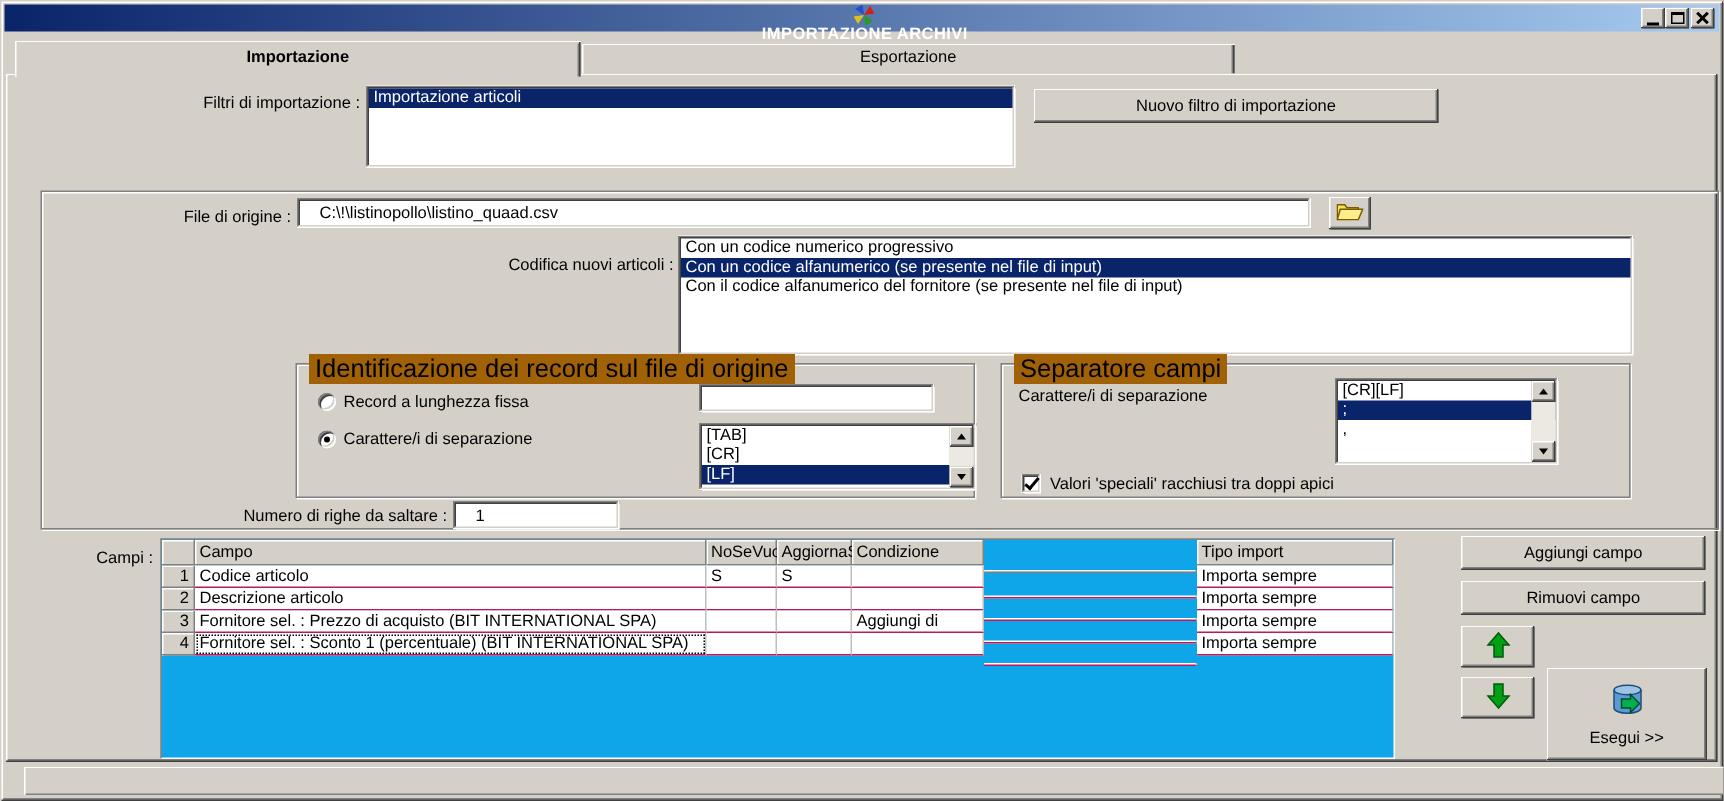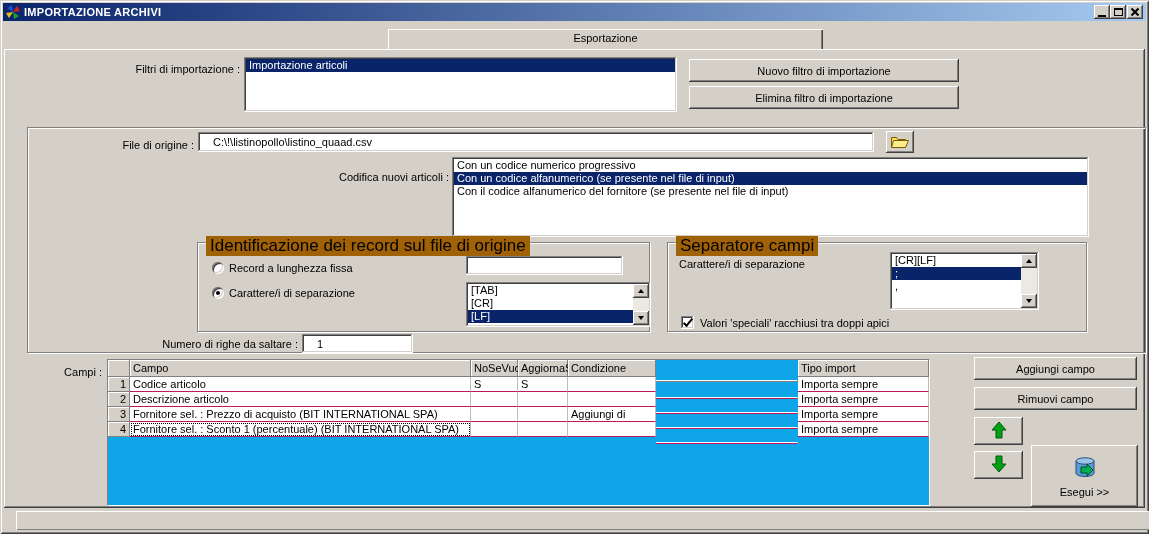--- a/index.html
+++ b/index.html
@@ -3,21 +3,21 @@
 <meta charset="utf-8">
 <style>
   * { box-sizing: border-box; margin: 0; padding: 0; }
   body { background: #808080; font-family: "Liberation Sans", sans-serif; }
 
   .window { position: relative; width: 1149px; height: 534px; background: #d4d0c8;
     font-size: 11px; color: #000; overflow: hidden;
     box-shadow: inset 1px 1px #d4d0c8, inset -1px -1px #404040, inset 2px 2px #fff, inset -2px -2px #808080; }
 
   .titlebar { position: absolute; left: 3px; top: 3px; width: 1143px; height: 18px;
-    background: linear-gradient(to right, #0a246a, #a6caf0); display: flex; align-items: center; }
+    background: linear-gradient(to right, #0a246a, #a6caf0); display: flex; align-items: center; flex-direction: column; }
   .app-icon { margin-left: 3px; width: 14px; height: 14px; display: inline-flex; flex: none; }
   .title-text { color: #fff; font-weight: bold; font-size: 11px; margin-left: 4px; letter-spacing: .3px; white-space: nowrap; }
   .tb-btn { position: absolute; top: 2px; width: 16px; height: 14px; background: #d4d0c8;
     box-shadow: inset -1px -1px #404040, inset 1px 1px #fff, inset -2px -2px #808080, inset 2px 2px #d4d0c8;
     display: flex; align-items: center; justify-content: center; }
   .glyph-min { width: 8px; height: 2px; background: #000; margin-top: 7px; }
   .glyph-max { width: 9px; height: 8px; border: 1px solid #000; border-top: 2px solid #000; }
   .glyph-close { position: relative; width: 8px; height: 8px; }
   .glyph-close::before, .glyph-close::after { content: ""; position: absolute; left: 3px; top: -1px; width: 2px; height: 10px; background: #000; }
   .glyph-close::before { transform: rotate(45deg); }
@@ -107,36 +107,36 @@
         <span class="glyph-min"></span>
       </span>
     <span class="tb-btn" style="right:20px">
         <span class="glyph-max"></span>
       </span>
     <span class="tb-btn" style="right:3px">
         <span class="glyph-close"></span>
       </span>
   </div>
 
+  <div class="tab tab-active" style="left:10px; width:377px">
+    <span>Importazione</span>
+  </div>
   <div class="tab tab-inactive" style="left:388px; width:435px">
     <span>Esportazione</span>
   </div>
   <div class="pane"></div>
 
   <div class="content">
 
     <div class="lbl lbl-r" style="left:100px; top:63px; width:128px">Filtri di importazione :</div>
     <div class="listbox" style="left:232px; top:57px; width:433px; height:55px">
       <div class="lb-item selected">Importazione articoli</div>
     </div>
     <div class="btn" style="left:677px; top:59px; width:270px; height:23px">
       <span>Nuovo filtro di importazione</span>
-    </div>
-    <div class="btn" style="left:677px; top:86px; width:270px; height:23px">
-      <span>Elimina filtro di importazione</span>
     </div>
 
     <div class="groupbox" style="left:15px; top:127px; width:1119px; height:226px"></div>
 
     <div class="lbl lbl-r" style="left:78px; top:139px; width:104px">File di origine :</div>
     <input class="field" style="left: 186px; top: 132px; width: 676px; height: 20px;" value="C:\!\listinopollo\listino_quaad.csv">
     <div class="btn" style="left:874px; top:131px; width:28px; height:22px">
       <span>
         <svg width="18" height="13" viewBox="0 0 18 13">
           <path d="M0.5 2.5 h5 l1.5 2 h7.5 v7.5 h-14 z" fill="#ffdd55" stroke="#7a5c00"></path>

